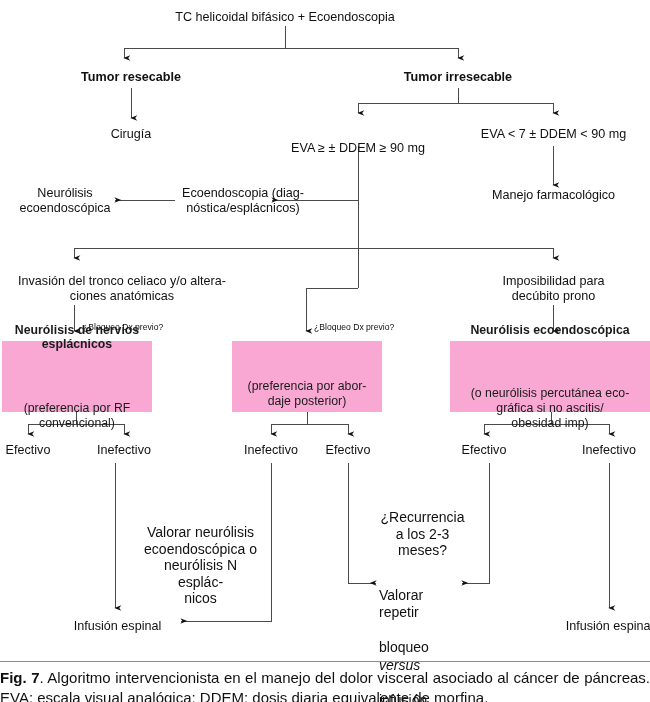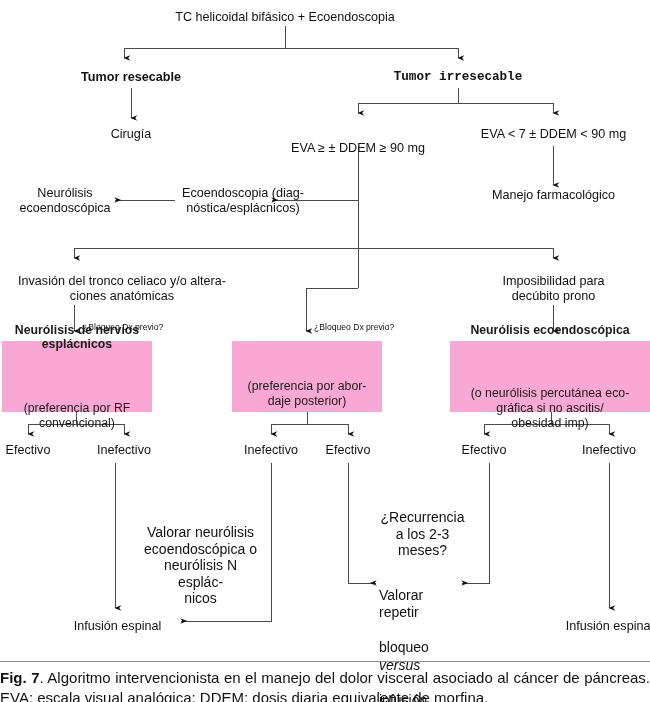--- a/index.html
+++ b/index.html
@@ -120,21 +120,21 @@
 
       <path d="M609,463 L609,608" marker-end="url(#ad)"></path>
 
     </g>
   </svg>
 
   <div class="node t13" style="left:160px;top:10px;width:250px;">TC helicoidal bifásico + Ecoendoscopia</div>
 
   <div class="node t13 bold" style="left:56px;top:70px;width:150px;">Tumor resecable</div>
 
-  <div class="node t13 bold" style="left:383px;top:70px;width:150px;font-family:Liberation Mono, monospace;">Tumor irresecable</div>
+  <div class="node t13 bold" style="left:383px;top:70px;width:150px;">Tumor irresecable</div>
 
   <div class="node t13" style="left:81px;top:127px;width:100px;">Cirugía</div>
 
   <div class="node t13" style="left:273px;top:141px;width:170px;">EVA ≥ ± DDEM ≥ 90 mg</div>
 
   <div class="node t13" style="left:466px;top:127px;width:175px;">EVA &lt; 7 ± DDEM &lt; 90 mg</div>
 
   <div class="node t13" style="left:13px;top:186px;width:104px;">Neurólisis
 ecoendoscópica</div>
 

